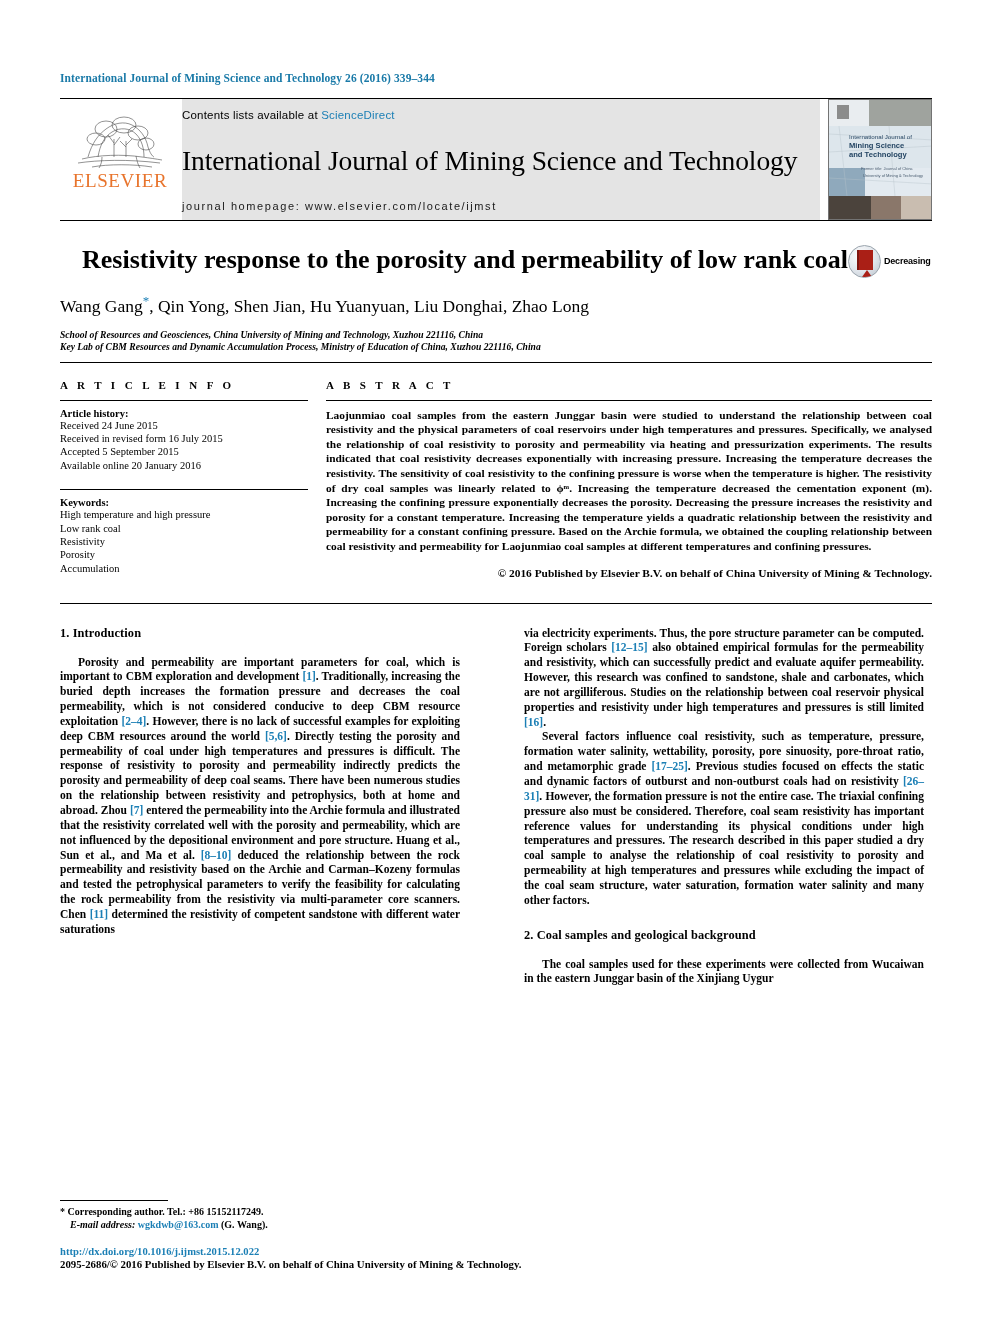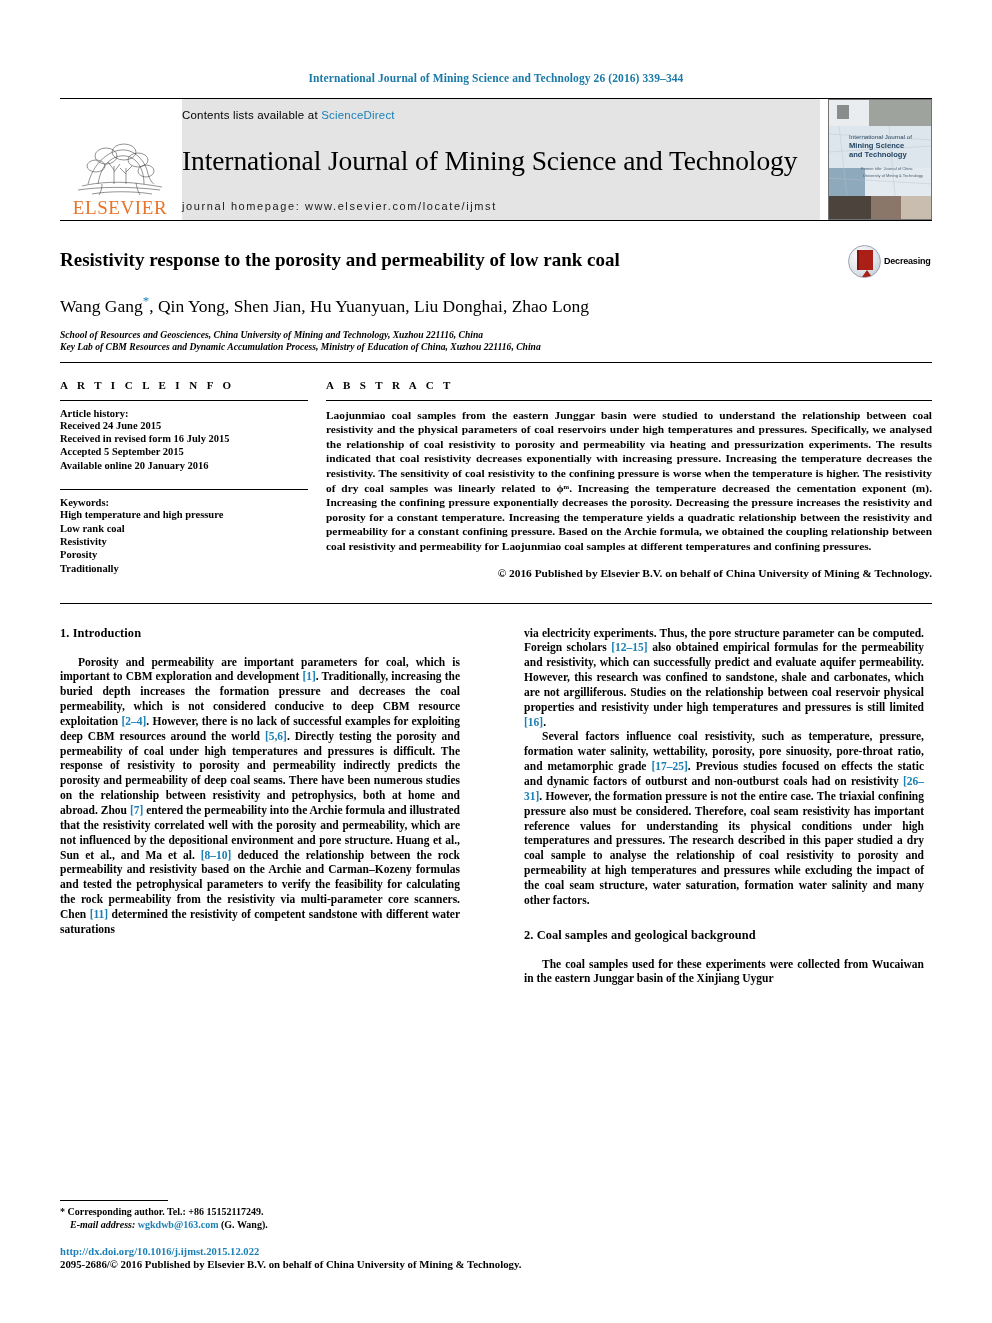--- a/index.html
+++ b/index.html
@@ -11,42 +11,41 @@
     font-family: "Liberation Serif", serif;
     color: #000000;
     position: relative;
     overflow: hidden;
   }
 
   .page { padding: 0 60px; position: relative; height: 100%; }
 
   
   .running-head {
-    text-align: center;
+    text-align: left;
     color: #1a7aa8;
     font-size: 11.5px;
     font-weight: bold;
     padding-top: 72px;
     letter-spacing: .1px;
   }
 
   
   .masthead {
     margin-top: 14px;
     border-top: 1.6px solid #000;
     display: flex;
     align-items: stretch;
     height: 122px;
   }
   .elsevier-block {
     width: 120px;
     flex: 0 0 120px;
     display: flex;
     flex-direction: column;
-    justify-content: flex-end;
     align-items: center;
     padding-bottom: 2px;
   }
   .elsevier-tree { width: 104px; height: 72px; }
   .elsevier-word {
     font-family: "Liberation Serif", serif;
     color: #e8742c;
     font-size: 19px;
     letter-spacing: .6px;
     line-height: 20px;
@@ -91,24 +90,25 @@
     background: #0ea5e9;
     overflow: hidden;
     border: 1px solid #737373;
   }
 
   
   .title-rule { border-top: 1.6px solid #000; margin-top: 0; }
 
   .title-area { padding-top: 26px; position: relative; }
   .paper-title {
-    font-size: 19px;
+    font-size: 26px;
     line-height: 26px;
     font-family: "Liberation Serif", serif;
     max-width: 780px;
+    margin-left: 22px;
   }
   .authors {
     margin-top: 17px;
     font-size: 17.5px;
     line-height: 21px;
   }
   .authors .star { color: #1b7fb5; font-size: 13px; vertical-align: super; }
   .affil {
     margin-top: 12px;
     font-size: 9.6px;
@@ -171,21 +171,21 @@
 
   .sec-label {
     font-family: "Liberation Serif", serif;
     font-weight: bold;
     font-size: 11px;
     letter-spacing: 3.4px;
   }
   .thin-rule { border-top: .9px solid #000; margin: 9px 0 7px 0; }
 
   .meta-head { font-weight: bold; font-size: 10.5px; }
-  .meta-line { font-size: 10.5px; line-height: 13.4px; font-weight: bold; }
+  .meta-line { font-size: 10.5px; line-height: 13.4px; font-weight: normal; }
 
   .kw-block { margin-top: 17px; }
 
   .abs-text {
     font-size: 11.4px;
     line-height: 14.6px;
     text-align: justify;
     font-weight: bold;
     margin-top: 2px;
   }
@@ -346,21 +346,21 @@
       <div class="meta-line">Accepted 5 September 2015</div>
       <div class="meta-line">Available online 20 January 2016</div>
 
       <div class="kw-block">
         <div class="thin-rule"></div>
         <div class="meta-head">Keywords:</div>
         <div class="meta-line">High temperature and high pressure</div>
         <div class="meta-line">Low rank coal</div>
         <div class="meta-line">Resistivity</div>
         <div class="meta-line">Porosity</div>
-        <div class="meta-line">Traditionally</div>
+        <div class="meta-line">Accumulation</div>
       </div>
     </div>
 
     <div class="col-abs">
       <div class="sec-label">A B S T R A C T</div>
       <div class="thin-rule"></div>
       <div class="abs-text">Laojunmiao coal samples from the eastern Junggar basin were studied to understand the relationship between coal resistivity and the physical parameters of coal reservoirs under high temperatures and pressures. Specifically, we analysed the relationship of coal resistivity to porosity and permeability via heating and pressurization experiments. The results indicated that coal resistivity decreases exponentially with increasing pressure. Increasing the temperature decreases the resistivity. The sensitivity of coal resistivity to the confining pressure is worse when the temperature is higher. The resistivity of dry coal samples was linearly related to ϕᵐ. Increasing the temperature decreased the cementation exponent (m). Increasing the confining pressure exponentially decreases the porosity. Decreasing the pressure increases the resistivity and porosity for a constant temperature. Increasing the temperature yields a quadratic relationship between the resistivity and permeability for a constant confining pressure. Based on the Archie formula, we obtained the coupling relationship between coal resistivity and permeability for Laojunmiao coal samples at different temperatures and confining pressures.</div>
       <div class="abs-copy">© 2016 Published by Elsevier B.V. on behalf of China University of Mining &amp; Technology.</div>
     </div>
   </div>

